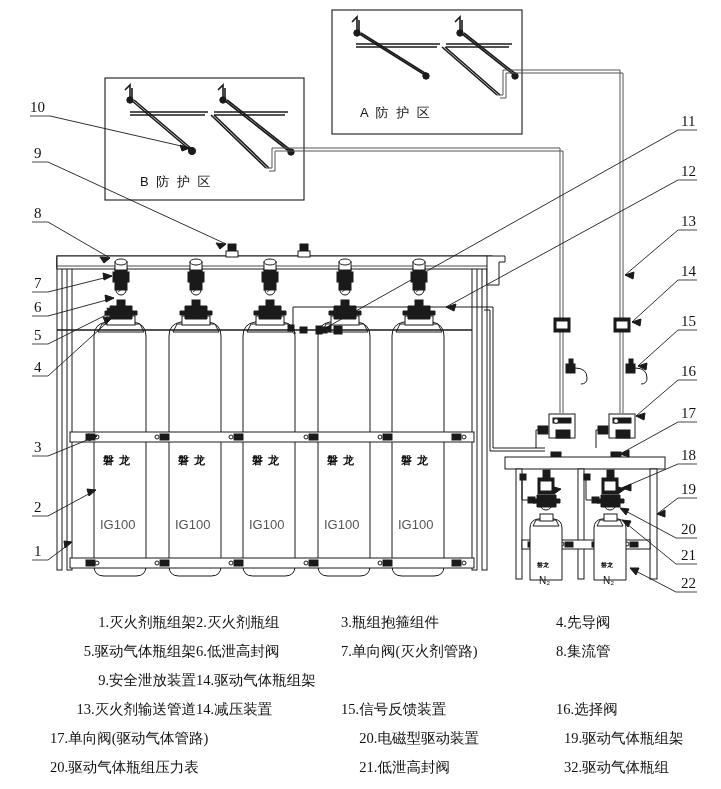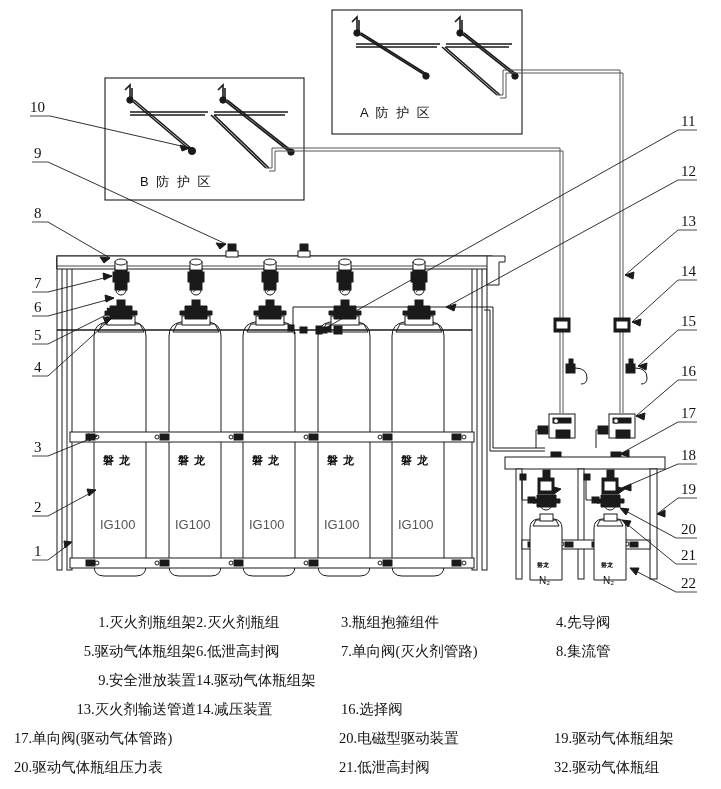--- a/index.html
+++ b/index.html
@@ -10,21 +10,21 @@
   #diagram{position:absolute;left:0;top:0;width:721px;height:600px;}
   #legend{position:absolute;left:0;top:608px;width:721px;height:181px;}
 
   .leg-row{display:flex;width:721px;height:29px;align-items:center;}
   .leg-cell{font-size:14.5px;line-height:29px;white-space:nowrap;
             font-family:"Liberation Serif","DejaVu Serif",serif;color:#111;}
   .c1{width:180px;padding-left:16px;text-align:right;}
   .c2{width:145px;}
   .c3{width:215px;}
   .c4{width:165px;}
-  .c1w{width:325px;padding-left:14px;}
+  .c1w{width:325px;padding-left:14px;margin-left:36px;}
   .num{letter-spacing:0px;}
 
   svg{display:block;}
   .ln{fill:none;stroke:#1a1a1a;stroke-width:1;}
   .ln2{fill:none;stroke:#1a1a1a;stroke-width:1.6;}
   .lnthin{fill:none;stroke:#1a1a1a;stroke-width:0.8;}
   .lead{fill:none;stroke:#1a1a1a;stroke-width:0.9;}
   .fillw{fill:#ffffff;stroke:#1a1a1a;stroke-width:1;}
   .fillk{fill:#1a1a1a;stroke:#1a1a1a;stroke-width:1;}
   .zonebox{fill:#ffffff;stroke:#1a1a1a;stroke-width:1.1;}
@@ -535,20 +535,23 @@
     </div>
   </div>
 
   <div class="leg-row">
     <div class="leg-cell c1">
       <span class="num">13.</span><span>灭火剂输送管道</span>
     </div>
     <div class="leg-cell c2">
       <span class="num">14.</span><span>减压装置</span>
     </div>
+    <div class="leg-cell c3">
+      <span class="num">15.</span><span>信号反馈装置</span>
+    </div>
     <div class="leg-cell c4">
       <span class="num">16.</span><span>选择阀</span>
     </div>
   </div>
 
   <div class="leg-row">
     <div class="leg-cell c1w">
       <span class="num">17.</span><span>单向阀(驱动气体管路)</span>
     </div>
     <div class="leg-cell c3">

